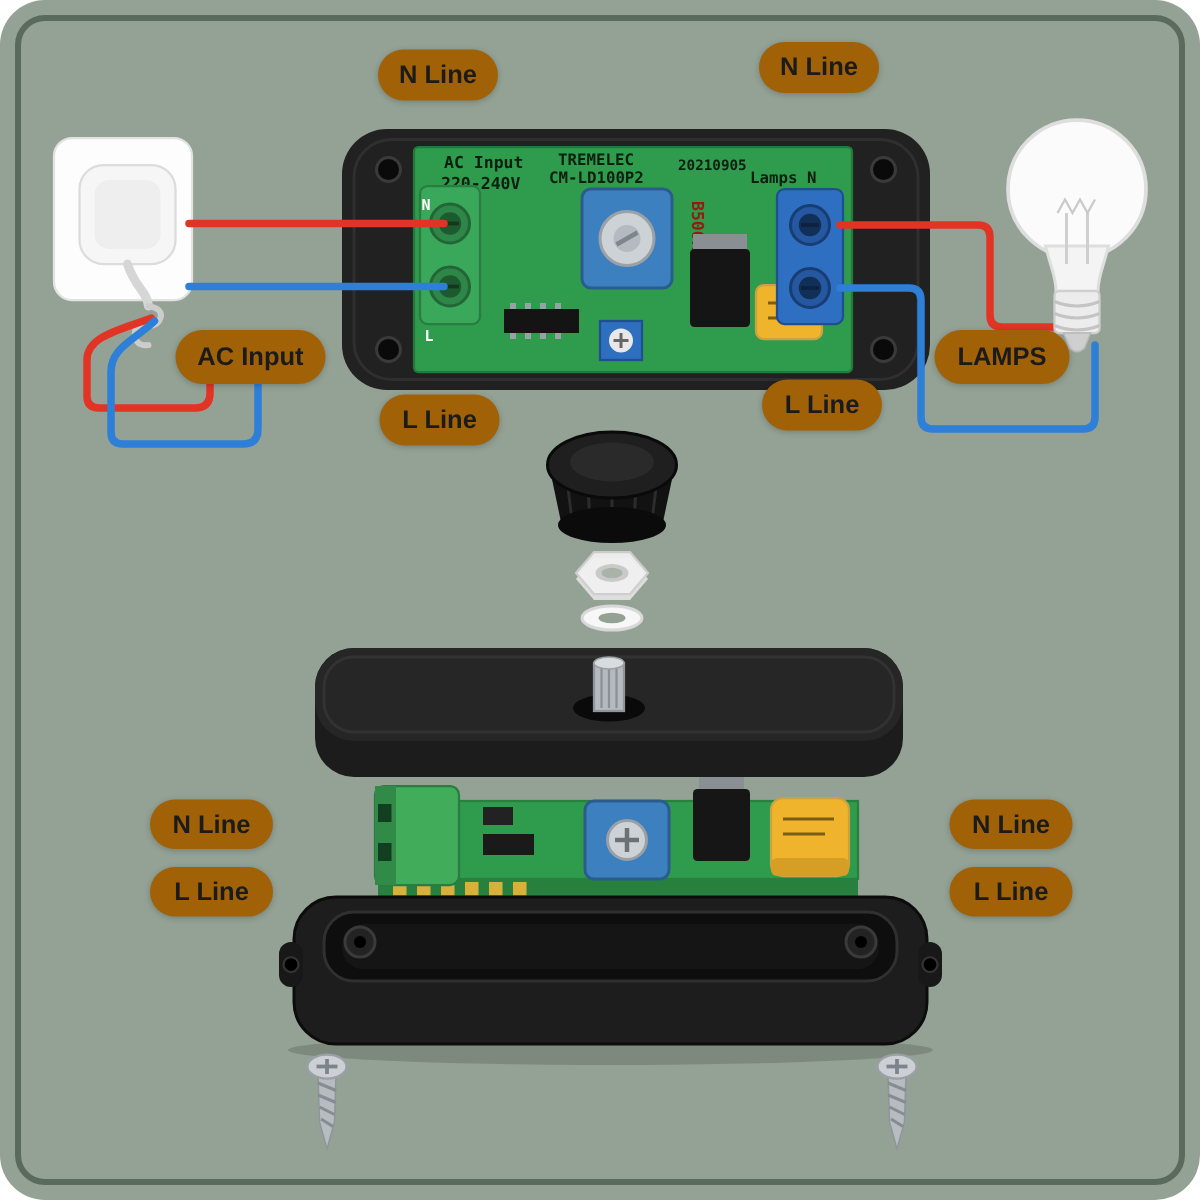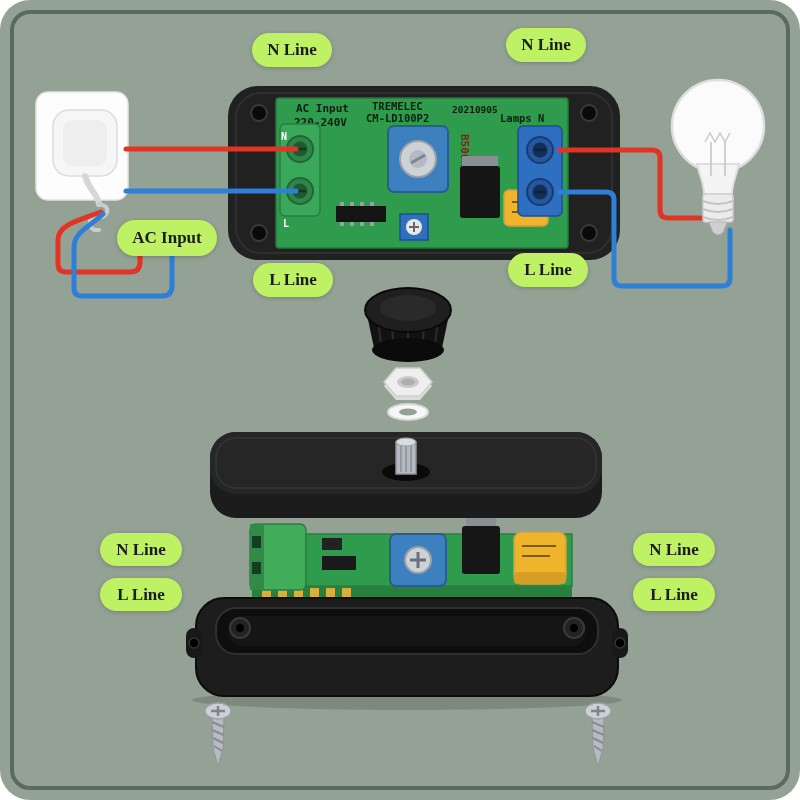--- a/index.html
+++ b/index.html
@@ -9,26 +9,25 @@
   }
   .bg-card {
     position:absolute; inset:0; background:#94a295; border-radius:30px;
   }
   .frame {
     position:absolute; inset:10px; border:4px solid #5a6a5c; border-radius:20px;
     pointer-events:none;
   }
   svg.art { position:absolute; left:0; top:0; }
   .pill {
-    position:absolute; background:#bef264; border-radius:999px;
+    position:absolute; background:#a16207; border-radius:999px;
     display:flex; align-items:center; justify-content:center;
     font-size:17px; font-weight:600; color:#1b1b1b;
     box-shadow:0 1px 4px rgba(0,0,0,0.22);
     white-space:nowrap;
-    font-family:Liberation Serif, serif;
   }
   .silk { font-family:"DejaVu Sans Mono", monospace; font-weight:bold; }
 </style>
 </head>
 <body>
 
 <div class="canvas">
   <div class="bg-card"></div>
   <div class="frame"></div>
 
@@ -241,20 +240,21 @@
       <line x1="594" y1="746" x2="602" y2="751" stroke="#868c92" stroke-width="2"></line>
       <ellipse cx="598" cy="711" rx="13" ry="8" fill="#ccd0d4" stroke="#9aa0a6" stroke-width="1.5"></ellipse>
       <line x1="591" y1="711" x2="605" y2="711" stroke="#7c838a" stroke-width="2.5"></line>
       <line x1="598" y1="706" x2="598" y2="716" stroke="#7c838a" stroke-width="2.5"></line>
     </g>
   </svg>
 
   <div class="pill" style="left:252px; top:33px;  width:80px;  height:34px;">N Line</div>
   <div class="pill" style="left:506px; top:28px;  width:80px;  height:34px;">N Line</div>
   <div class="pill" style="left:117px; top:220px; width:100px; height:36px;">AC Input</div>
+  <div class="pill" style="left:623px; top:220px; width:90px;  height:36px;">LAMPS</div>
   <div class="pill" style="left:253px; top:263px; width:80px;  height:34px;">L Line</div>
   <div class="pill" style="left:508px; top:253px; width:80px;  height:34px;">L Line</div>
 
   <div class="pill" style="left:100px; top:533px; width:82px; height:33px;">N Line</div>
   <div class="pill" style="left:100px; top:578px; width:82px; height:33px;">L Line</div>
   <div class="pill" style="left:633px; top:533px; width:82px; height:33px;">N Line</div>
   <div class="pill" style="left:633px; top:578px; width:82px; height:33px;">L Line</div>
 </div>
 
 </body></html>

